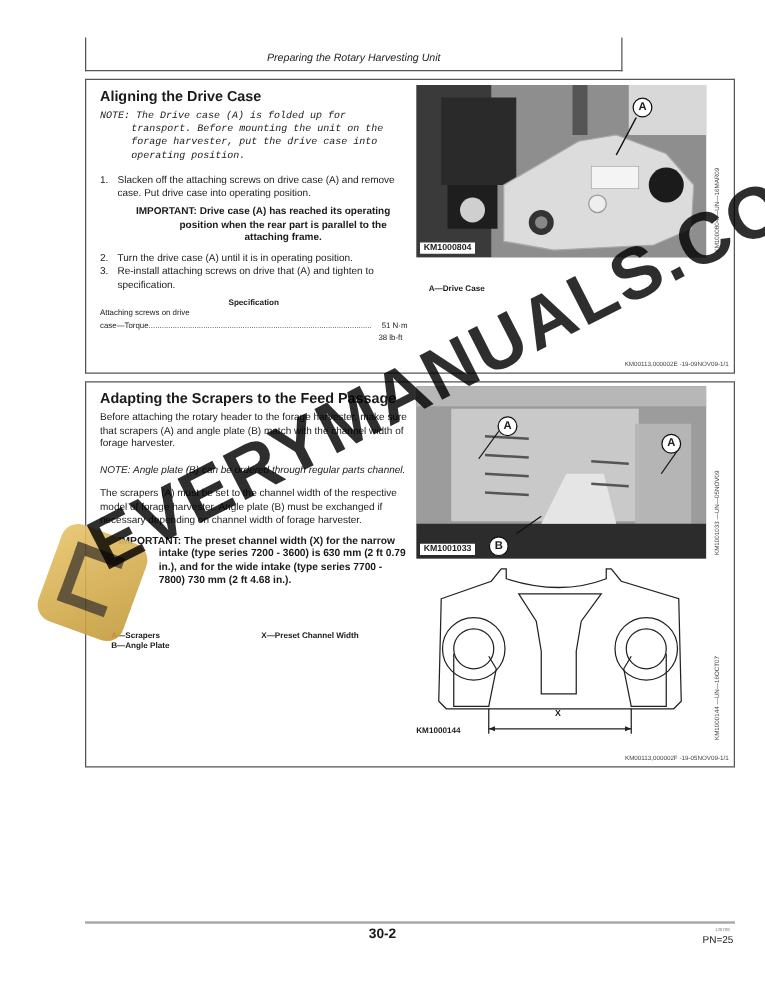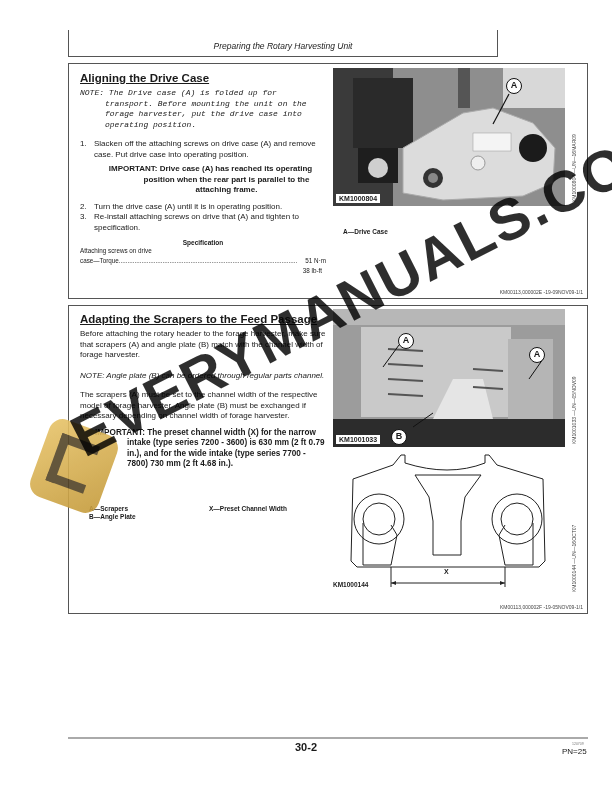--- a/index.html
+++ b/index.html
@@ -15,21 +15,21 @@
       font-size: 8.5px; font-style: italic; color: #222;
     }
 
     .section {
       position: absolute; left: 68px; width: 520px; border: 1px solid #555;
     }
     .sec1 { top: 63px; height: 236px; }
     .sec2 { top: 305px; height: 309px; }
 
     .left { position: absolute; left: 11px; width: 246px; }
-    .h2 { font-size: 11.5px; font-weight: bold; margin-bottom: 4px; text-decoration: underline; }
+    .h2 { font-size: 11.5px; font-weight: bold; margin-bottom: 4px; }
     .p { font-size: 8px; line-height: 10.5px; }
     .it { font-style: italic; }
     .hang { padding-left: 25px; text-indent: -25px; }
     .imp { font-weight: bold; font-size: 8px; line-height: 10.5px; padding-left: 47px; text-indent: -32px; }
     .ol-item { display: flex; font-size: 8px; line-height: 10.5px; }
     .ol-num { width: 14px; flex: none; }
     .spec-title { text-align: center; font-weight: bold; font-size: 6.5px; margin-top: 6px; }
     .spec { font-size: 6.3px; line-height: 10px; }
     .spec-row { display: flex; }
     .spec-dots { flex: 1; overflow: hidden; white-space: nowrap; }

